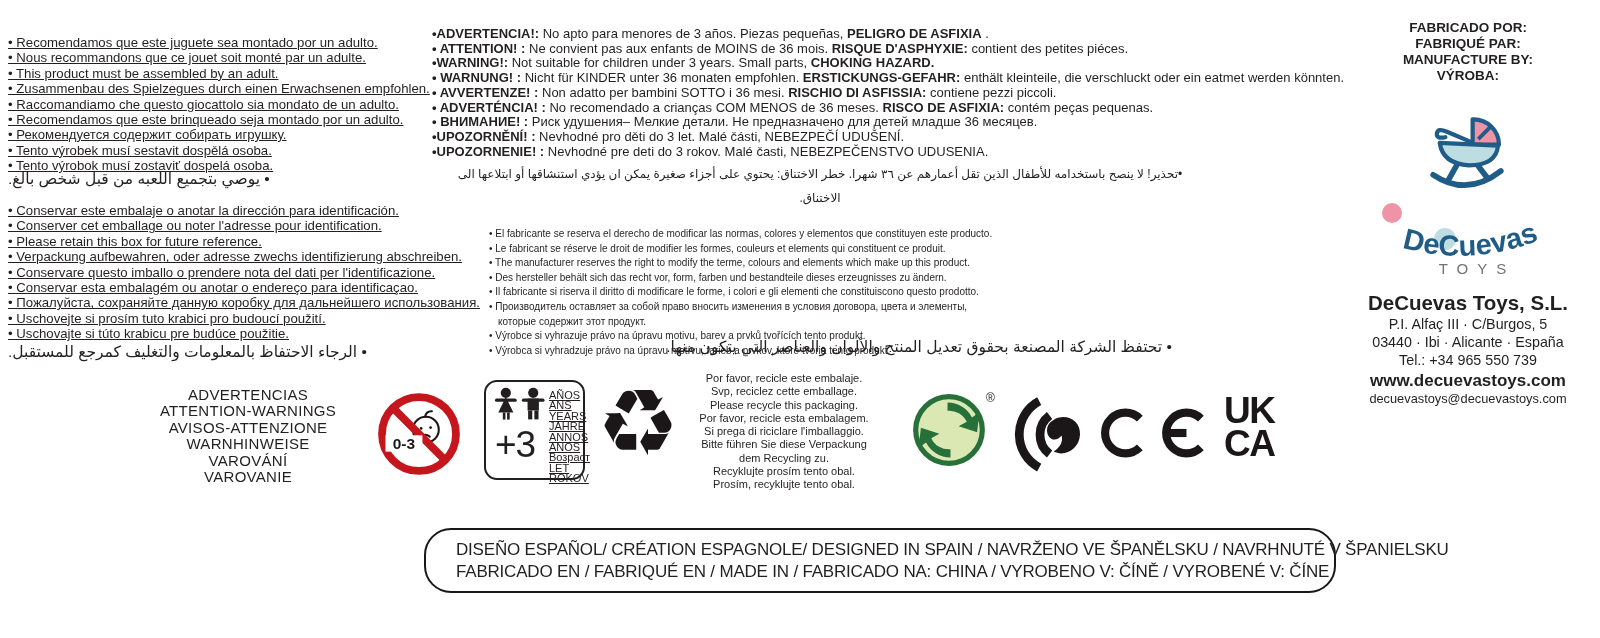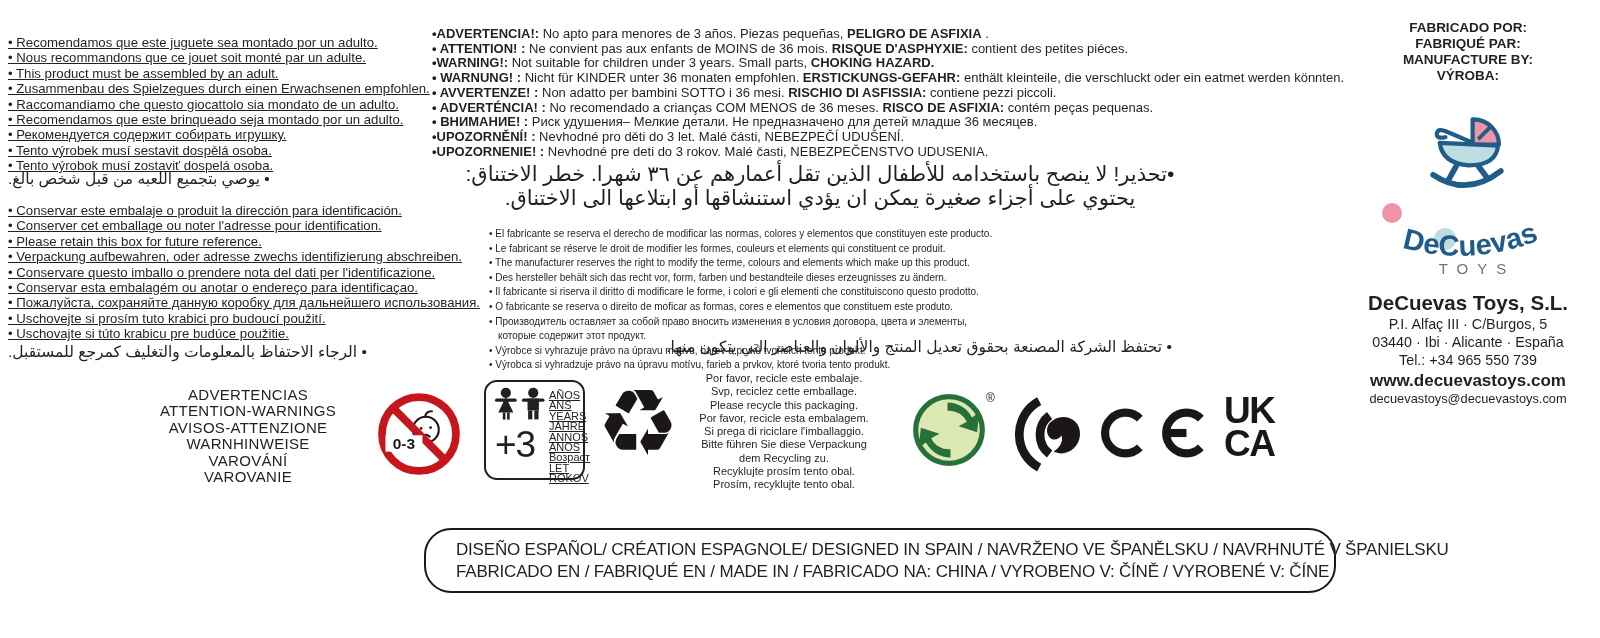--- a/index.html
+++ b/index.html
@@ -11,21 +11,21 @@
   }
   .abs{position:absolute;}
   b{font-weight:bold;}
   
   .notes{font-size:13.2px;line-height:15.4px;text-decoration:underline;}
   .notes .line{white-space:nowrap;}
   .ar-line{direction:rtl;font-size:15.5px;line-height:22px;}
   
   .warn{font-size:13px;line-height:14.7px;}
   .warn .line{white-space:nowrap;}
-  .warn-ar{direction:rtl;text-align:center;padding-right:60px;font-size:21px;line-height:24px;}
+  .warn-ar{direction:rtl;text-align:center;padding-right:60px;font-size:12px;line-height:24px;}
   .rights{font-size:10px;line-height:14.6px;margin-top:36px;}
   .rights .line{white-space:nowrap;}
   .rights .indent{padding-left:9px;}
   .rights-ar{direction:rtl;text-align:center;padding-left:120px;font-size:15.5px;line-height:23px;}
   
   .warnhdr{text-align:center;font-size:15px;line-height:16.4px;letter-spacing:.3px;}
   
   .agebox{width:101px;height:100px;border:2.5px solid #231f20;border-radius:13px;
     display:grid;grid-template-columns:56px 1fr;padding:5px 2px 2px 7px;box-sizing:border-box;}
   .agewords{font-size:11px;line-height:10.4px;padding-top:3px;text-decoration:underline;}
@@ -59,21 +59,21 @@
     <div class="line">• Zusammenbau des Spielzegues durch einen Erwachsenen empfohlen.</div>
     <div class="line">• Raccomandiamo che questo giocattolo sia mondato de un adulto.</div>
     <div class="line">• Recomendamos que este brinqueado seja montado por un adulto.</div>
     <div class="line">• Рекомендуется содержит собирать игрушку.</div>
     <div class="line">• Tento výrobek musí sestavit dospělá osoba.</div>
     <div class="line">• Tento výrobok musí zostaviť dospelá osoba.</div>
   </div>
 <div class="abs ar-line" style="left:8px;top:168px;width:390px;text-align:left;">• يوصي بتجميع اللعبه من قبل شخص بالغ.</div>
 
 <div class="abs notes" style="left:8px;top:203px;width:450px;">
-    <div class="line">• Conservar este embalaje o produit la dirección para identificación.</div>
+    <div class="line">• Conservar este embalaje o anotar la dirección para identificación.</div>
     <div class="line">• Conserver cet emballage ou noter l'adresse pour identification.</div>
     <div class="line">• Please retain this box for future reference.</div>
     <div class="line">• Verpackung aufbewahren, oder adresse zwechs identifizierung abschreiben.</div>
     <div class="line">• Conservare questo imballo o prendere nota del dati per l'identificazione.</div>
     <div class="line">• Conservar esta embalagém ou anotar o endereço para identificaçao.</div>
     <div class="line">• Пожалуйста, сохраняйте данную коробку для дальнейшего использования.</div>
     <div class="line">• Uschovejte si prosím tuto krabici pro budoucí použití.</div>
     <div class="line">• Uschovajte si túto krabicu pre budúce použitie.</div>
   </div>
 <div class="abs ar-line" style="left:8px;top:341px;width:400px;text-align:left;">• الرجاء الاحتفاظ بالمعلومات والتغليف كمرجع للمستقبل.</div>
@@ -90,21 +90,20 @@
     <div class="line"><b>•UPOZORNENIE! :</b><span> Nevhodné pre deti do 3 rokov. Malé časti, NEBEZPEČENSTVO UDUSENIA.</span></div>
   </div>
 <div class="abs warn-ar" style="left:440px;top:162px;width:760px;">•تحذير! لا ينصح باستخدامه للأطفال الذين تقل أعمارهم عن ٣٦ شهرا. خطر الاختناق: يحتوي على أجزاء صغيرة يمكن ان يؤدي استنشاقها أو ابتلاعها الى الاختناق.</div>
 
 <div class="abs rights" style="left:489px;top:191px;width:660px;">
     <div class="line">• El fabricante se reserva el derecho de modificar las normas, colores y elementos que constituyen este producto.</div>
     <div class="line">• Le fabricant se réserve le droit de modifier les formes, couleurs et elements qui constituent ce produit.</div>
     <div class="line">• The manufacturer reserves the right to modify the terme, colours and elements which make up this product.</div>
     <div class="line">• Des hersteller behält sich das recht vor, form, farben und bestandteile dieses erzeugnisses zu ändern.</div>
     <div class="line">• Il fabricante si riserva il diritto di modificare le forme, i colori e gli elementi che constituiscono questo prodotto.</div>
-    <div class="line">• O fabricante se reserva o direito de moficar as formas, cores e elementos que constituem este produto.</div>
     <div class="line">• Производитель оставляет за собой право вносить изменения в условия договора, цвета и элементы,</div>
     <div class="line indent">которые содержит этот продукт.</div>
     <div class="line">• Výrobce si vyhrazuje právo na úpravu motivu, barev a prvků tvořících tento produkt.</div>
     <div class="line">• Výrobca si vyhradzuje právo na úpravu motívu, farieb a prvkov, ktoré tvoria tento produkt.</div>
   </div>
 <div class="abs rights-ar" style="left:489px;top:335px;width:620px;">• تحتفظ الشركة المصنعة بحقوق تعديل المنتج والألوان والعناصر التي يتكون منها.</div>
 
 <div class="abs warnhdr" style="left:118px;top:387px;width:260px;">
     <div class="line">ADVERTENCIAS</div>
     <div class="line">ATTENTION-WARNINGS</div>

